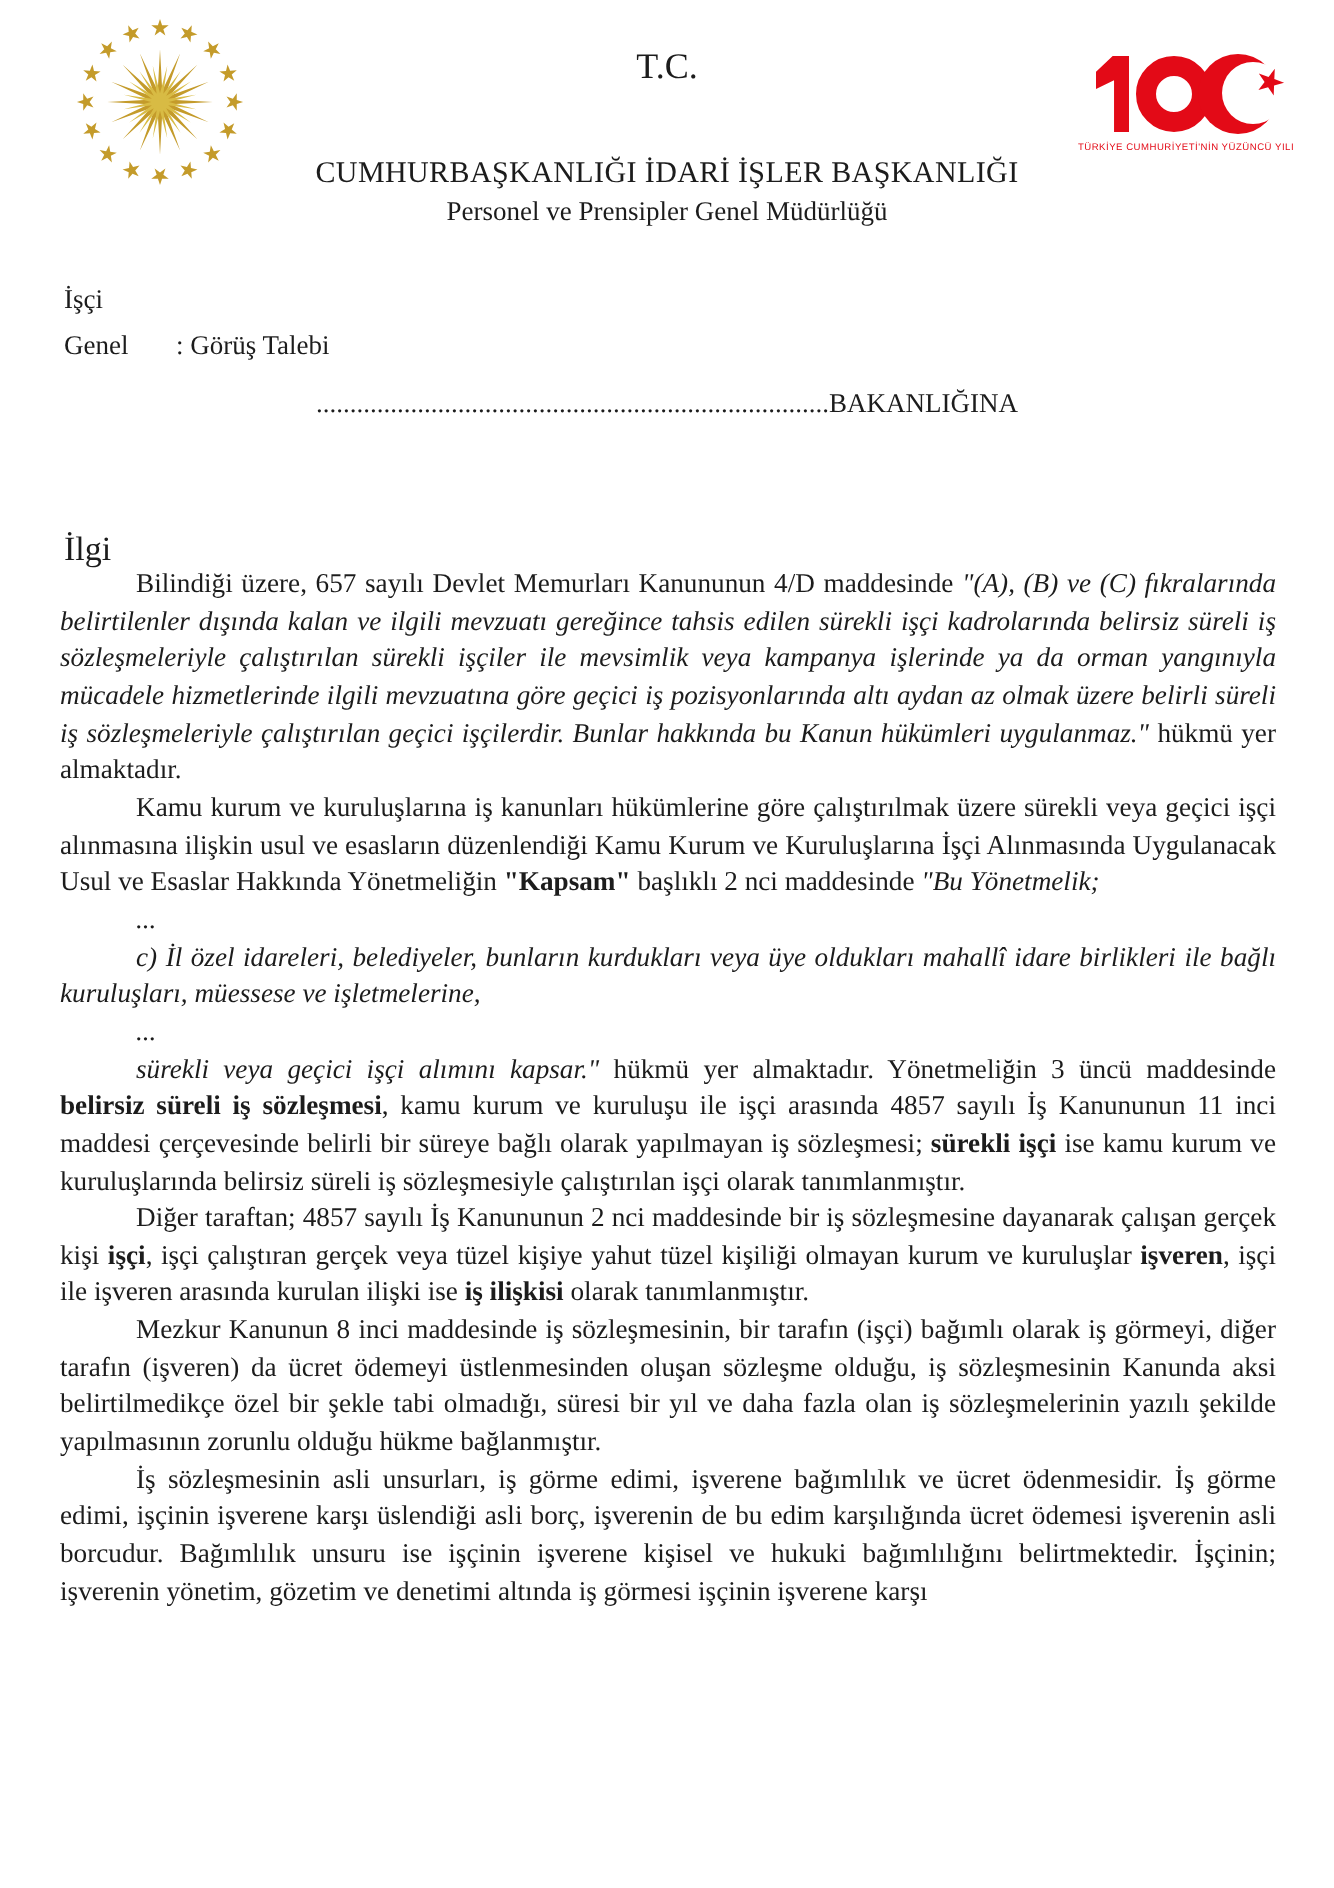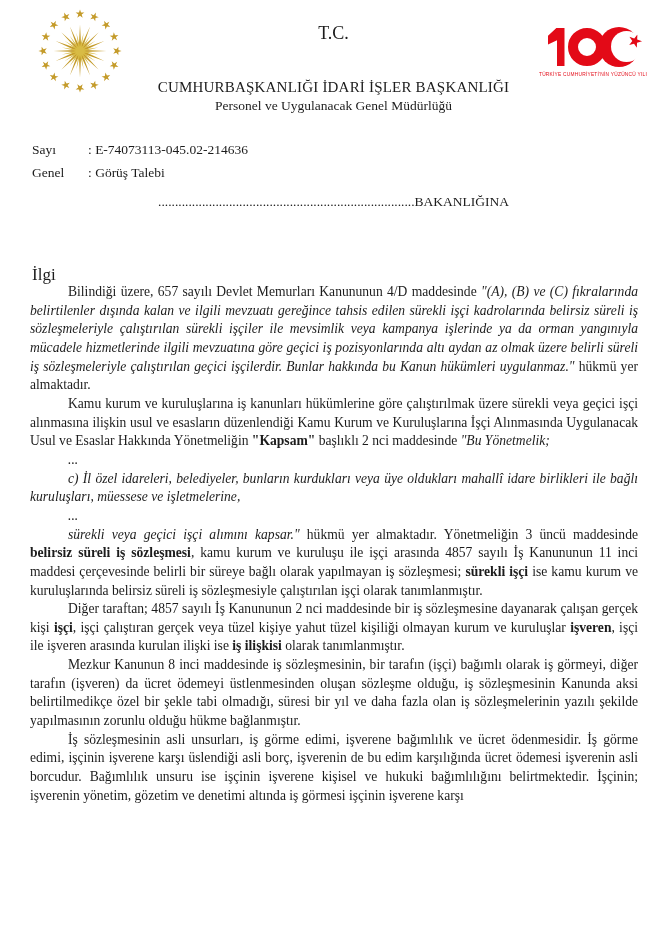--- a/index.html
+++ b/index.html
@@ -75,40 +75,39 @@
         <polygon points="2.80,50.00 6.38,48.82 6.39,45.05 8.62,48.10 12.21,46.94 10.00,50.00 12.21,53.06 8.62,51.90 6.39,54.95 6.38,51.18" fill="#C49B2A"></polygon>
         <polygon points="6.39,31.94 10.15,32.22 11.61,28.74 12.50,32.41 16.25,32.71 13.04,34.69 13.91,38.36 11.04,35.92 7.82,37.88 9.25,34.39" fill="#C49B2A"></polygon>
         <polygon points="16.62,16.62 19.99,18.33 22.66,15.67 22.08,19.39 25.44,21.11 21.72,21.72 21.11,25.44 19.39,22.08 15.67,22.66 18.33,19.99" fill="#C49B2A"></polygon>
         <polygon points="31.94,6.39 34.39,9.25 37.88,7.82 35.92,11.04 38.36,13.91 34.69,13.04 32.71,16.25 32.41,12.50 28.74,11.61 32.22,10.15" fill="#C49B2A"></polygon>
       </svg>
   </div>
 
   <div class="hdr">
     <div class="hdr-tc">T.C.</div>
     <div class="hdr-org">CUMHURBAŞKANLIĞI İDARİ İŞLER BAŞKANLIĞI</div>
-    <div class="hdr-dept">Personel ve Uygulanacak Genel Müdürlüğü</div>
+    <div class="hdr-dept">Personel ve Prensipler Genel Müdürlüğü</div>
   </div>
 
   <div class="logo100">
     <div class="l-row">
       <div class="d1"></div>
       <div class="ring"></div>
       <div class="cres">
         <div class="c1"></div>
         <div class="c2"></div>
         <div class="l-star"></div>
       </div>
     </div>
     <div class="l-caption">TÜRKİYE CUMHURİYETİ'NİN YÜZÜNCÜ YILI</div>
   </div>
 
   <div class="meta">
     <div class="meta-row">
-      <span class="meta-label">Sayı</span>
-      <span>: E-74073113-045.02-214636</span>
+      <span class="meta-label">İşçi</span>
     </div>
     <div class="meta-row">
       <span class="meta-label">Genel</span>
       <span>: Görüş Talebi</span>
     </div>
   </div>
 
   <div class="addr">
     <span>............................................................................</span><span class="t">BAKANLIĞINA</span>
   </div>

